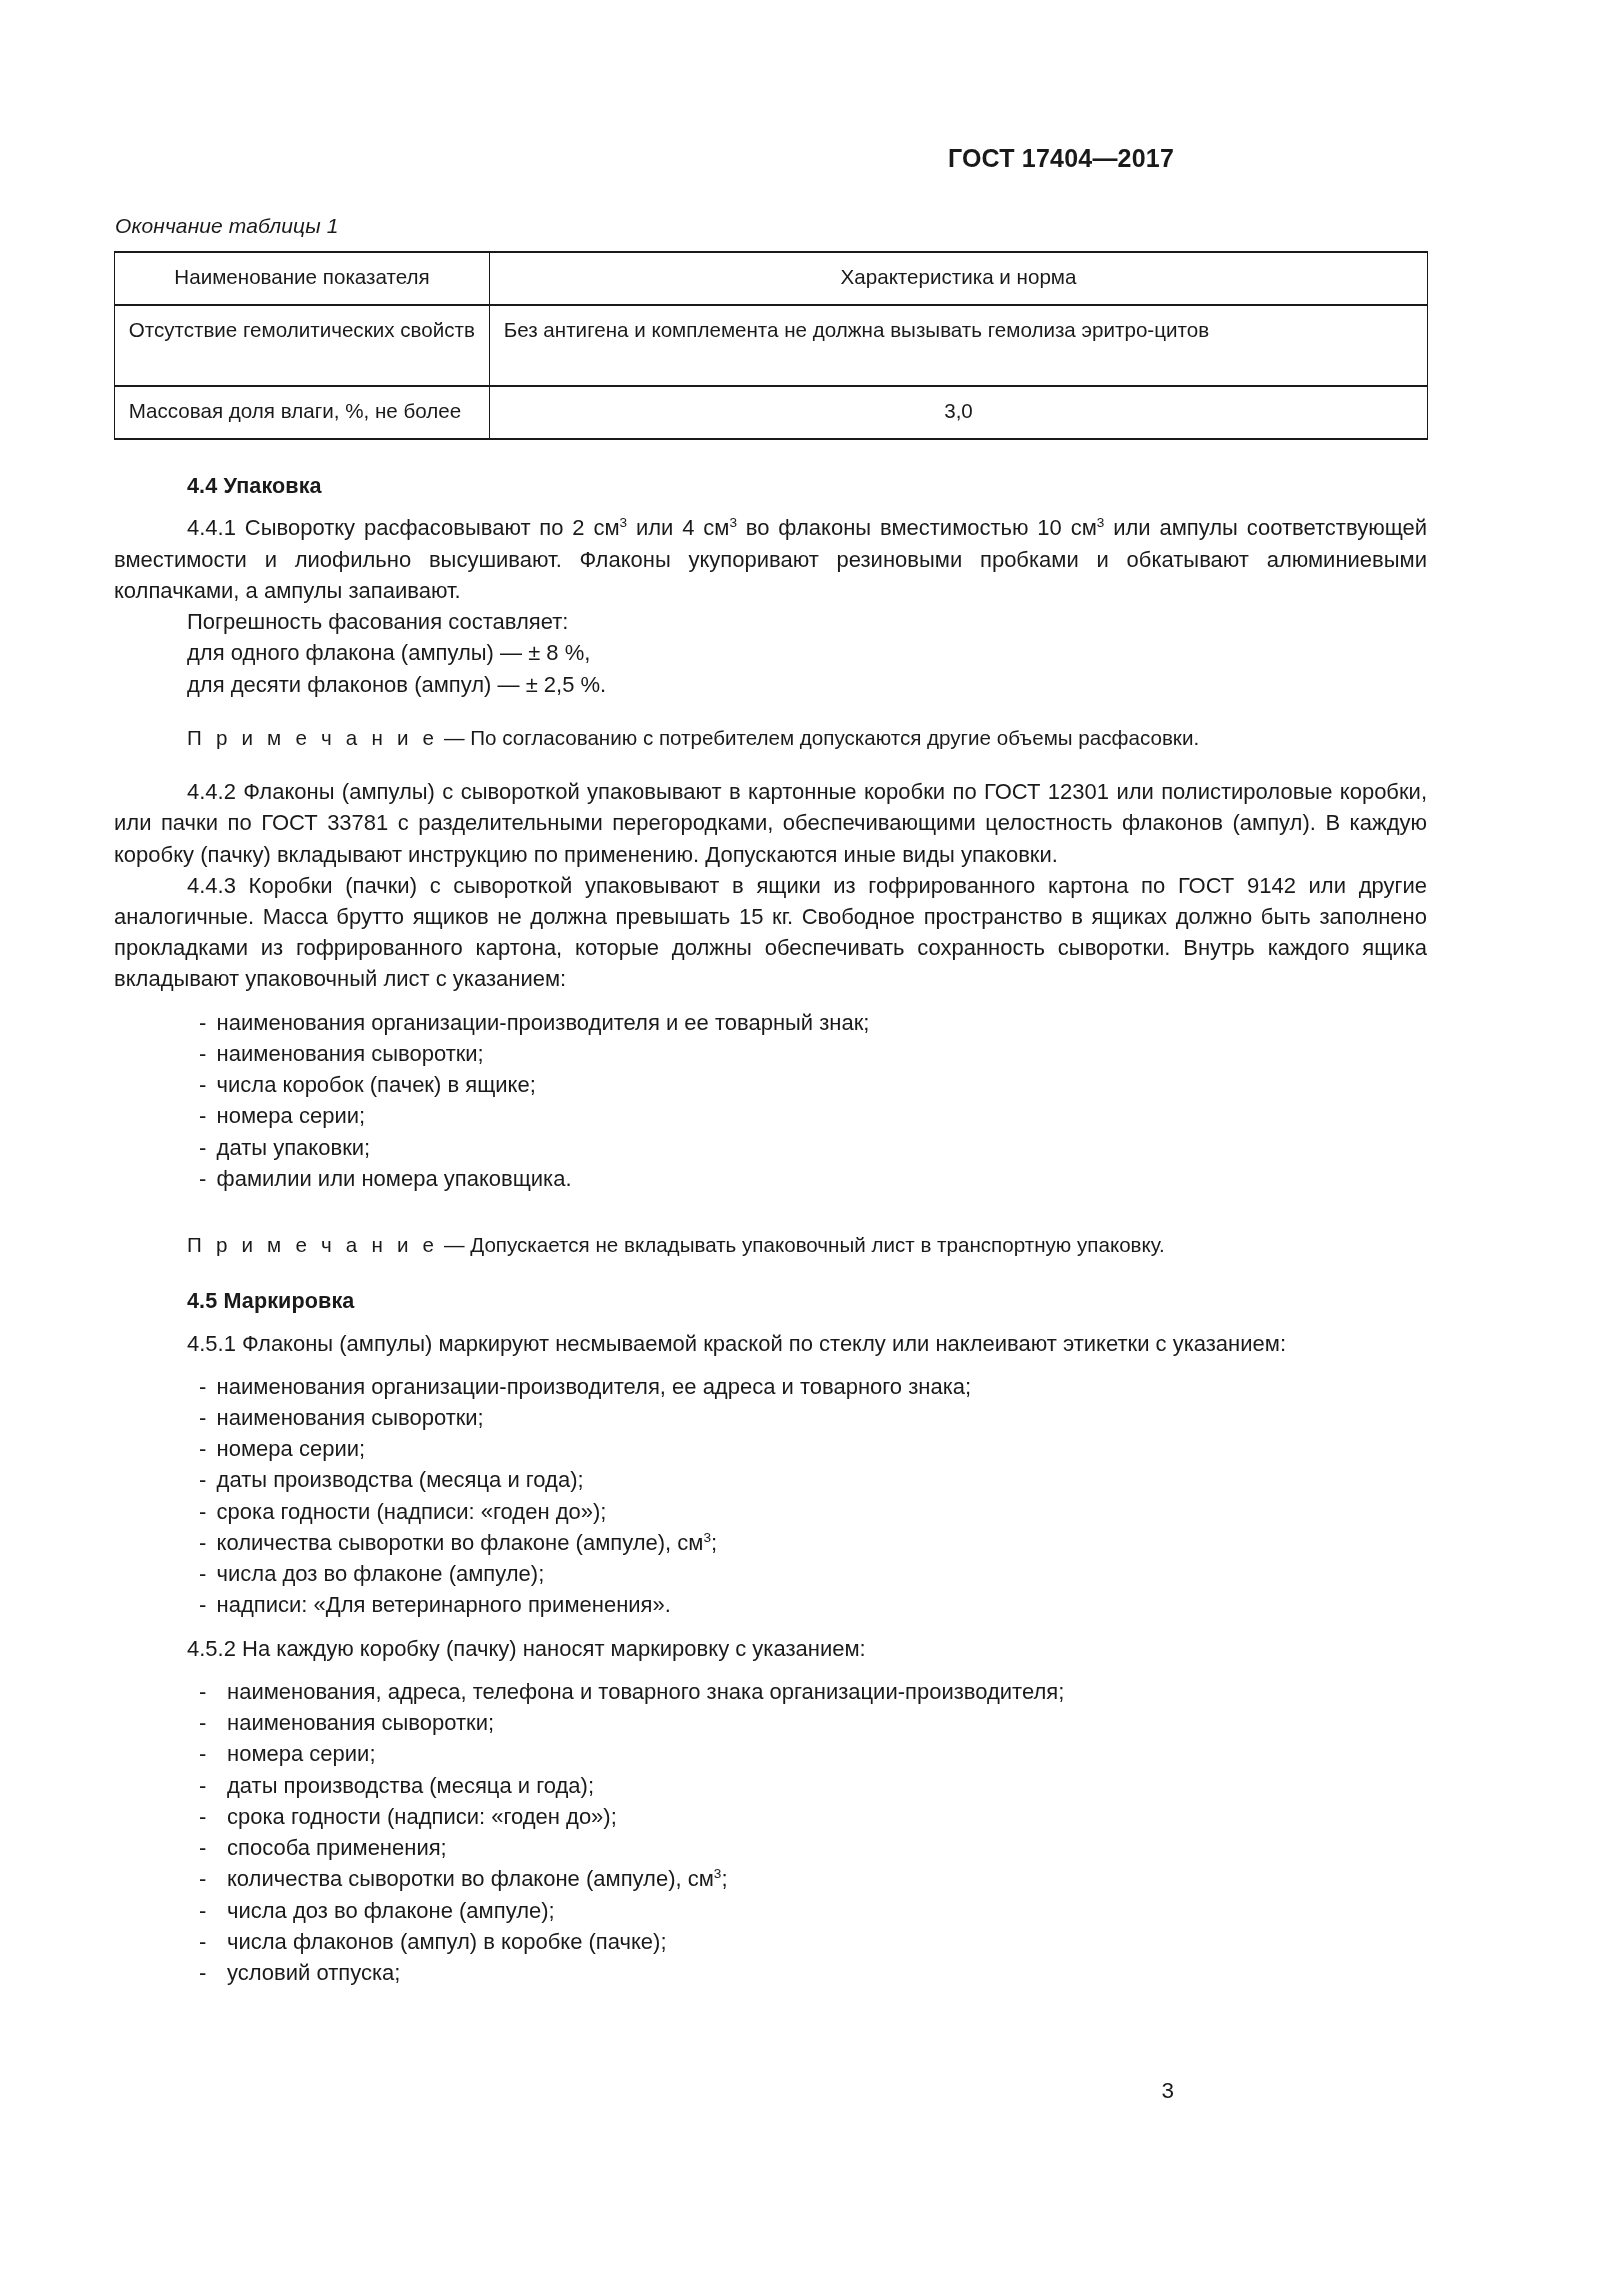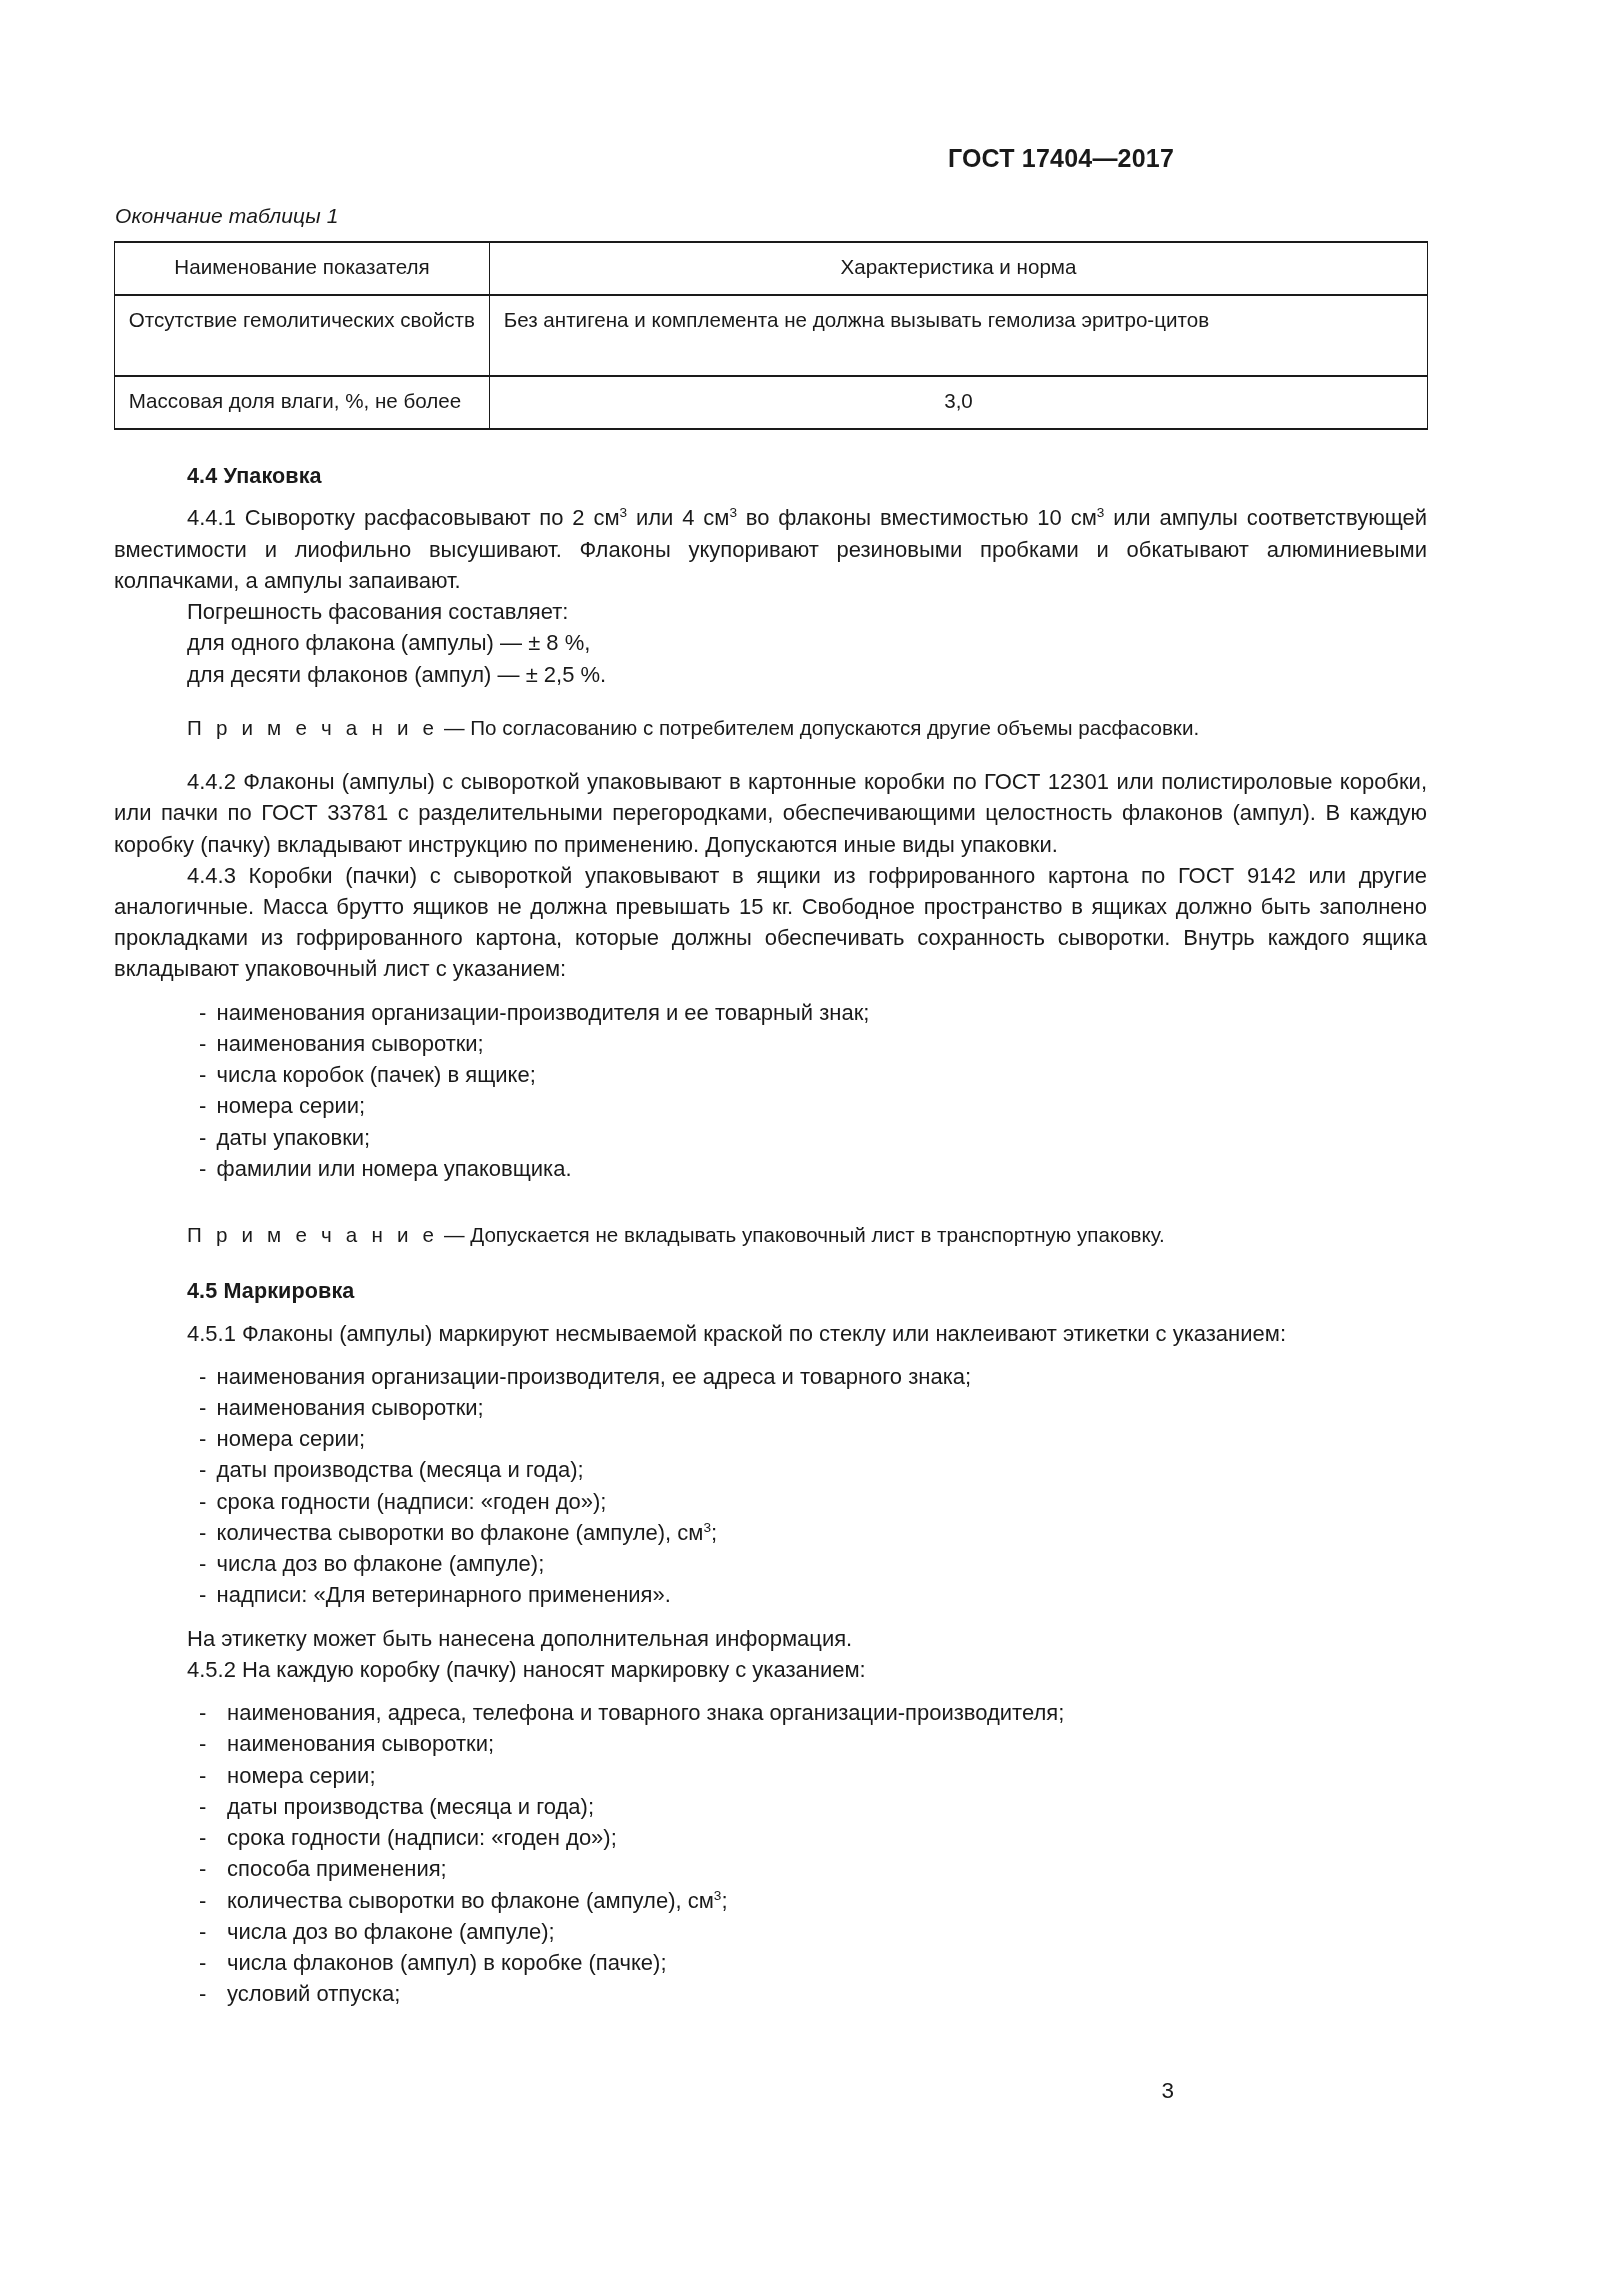--- a/index.html
+++ b/index.html
@@ -32,21 +32,21 @@
     font-size: 25px;
     font-weight: bold;
     letter-spacing: 0.2px;
     white-space: nowrap;
   }
 
   
   .content {
     position: absolute;
     left: 114px;
-    top: 204px;
+    top: 214px;
     width: 1313px;
   }
 
   .table-caption {
     font-style: italic;
     font-size: 21px;
     margin: 0 0 12.7px 1px;
     letter-spacing: 0.1px;
   }
 
@@ -233,21 +233,20 @@
       <li><span>наименования организации-производителя, ее адреса и товарного знака;</span></li>
       <li><span>наименования сыворотки;</span></li>
       <li><span>номера серии;</span></li>
       <li><span>даты производства (месяца и года);</span></li>
       <li><span>срока годности (надписи: «годен до»);</span></li>
       <li><span>количества сыворотки во флаконе (ампуле), см</span><sup>3</sup><span style="margin-left:0">;</span></li>
       <li><span>числа доз во флаконе (ампуле);</span></li>
       <li><span>надписи: «Для ветеринарного применения».</span></li>
     </ul>
 
-    <p class="noind" style="text-indent:73px">На этикетку может быть нанесена дополнительная информация.</p>
 
     <p class="noind" style="text-indent:73px">4.5.2 На каждую коробку (пачку) наносят маркировку с указанием:</p>
 
     <ul class="dash wide">
       <li><span>наименования, адреса, телефона и товарного знака организации-производителя;</span></li>
       <li><span>наименования сыворотки;</span></li>
       <li><span>номера серии;</span></li>
       <li><span>даты производства (месяца и года);</span></li>
       <li><span>срока годности (надписи: «годен до»);</span></li>
       <li><span>способа применения;</span></li>

